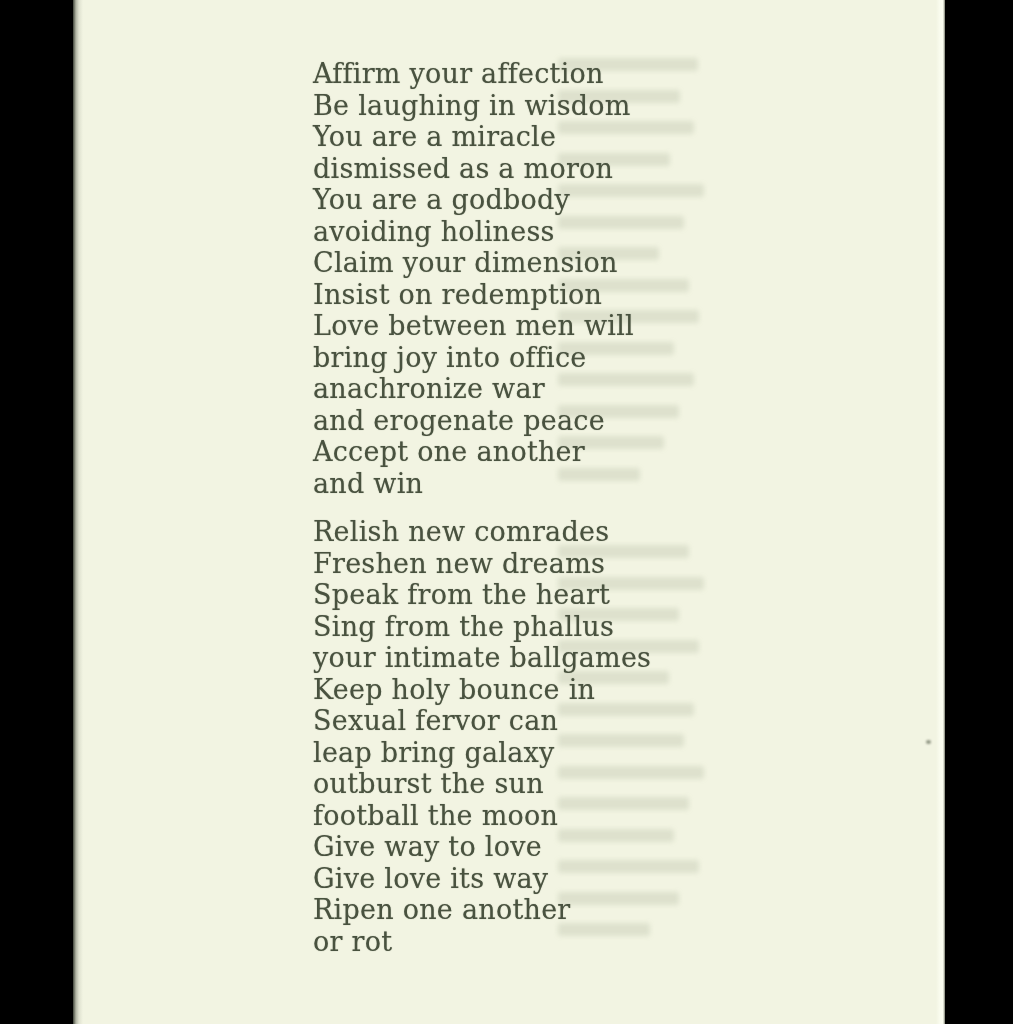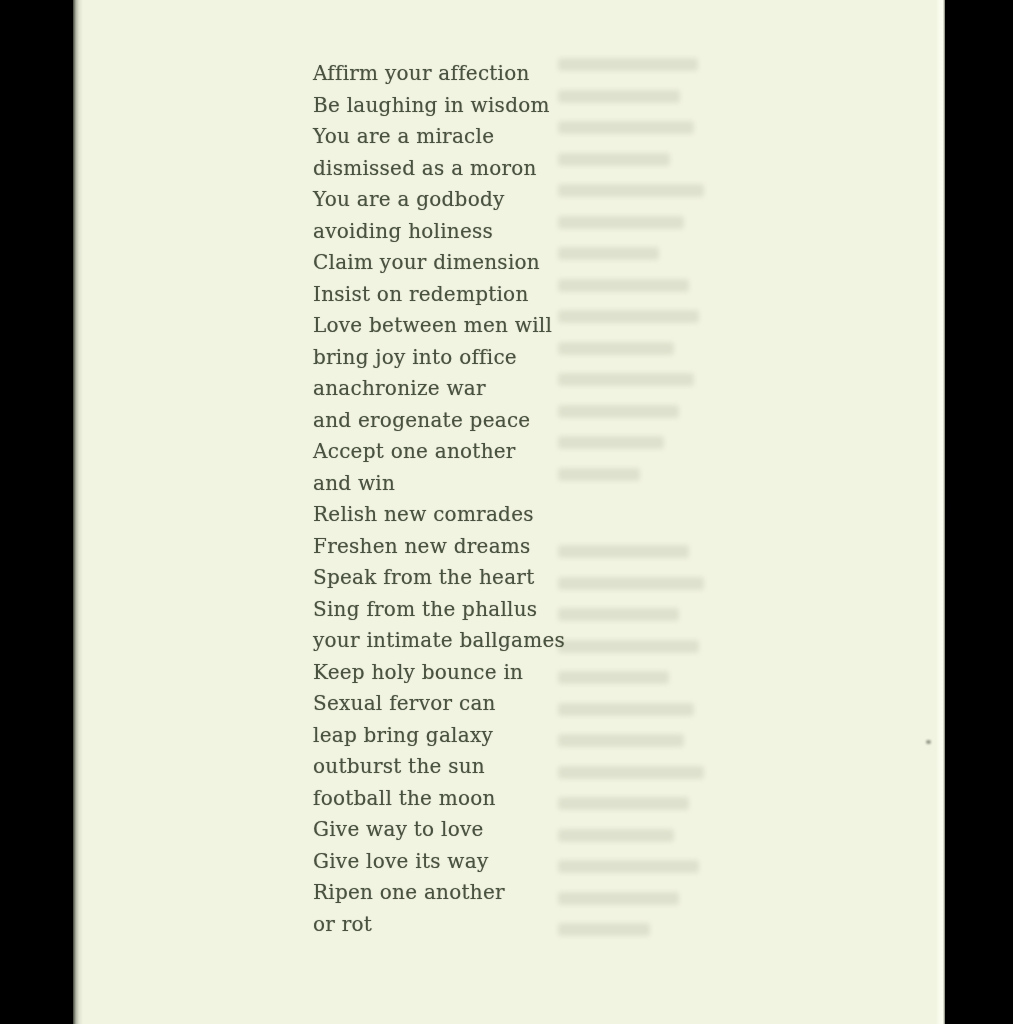--- a/index.html
+++ b/index.html
@@ -54,26 +54,26 @@
       rgba(251,253,240,0.9) 4px,
       #fbfdf0 7px,
       rgba(25,28,18,0.55) 9px);
     pointer-events: none;
   }
   .poem {
     position: absolute;
     left: 240px;
     top: 58px;
     color: var(--ink);
-    font-size: 20px;
+    font-size: 27px;
     line-height: 31.5px;
     letter-spacing: 0.25px;
     text-shadow: 0 0 1px rgba(73, 82, 63, 0.5);
   }
-  .stanza-2 { }
+  .stanza-2 { margin-top: 17px; }
   .line { white-space: pre; }
   
   .ghost {
     position: absolute;
     left: 485px;
     width: 165px;
     filter: blur(2.6px);
   }
   .ghost-1 { top: 58px; }
   .ghost-2 { top: 545px; }

